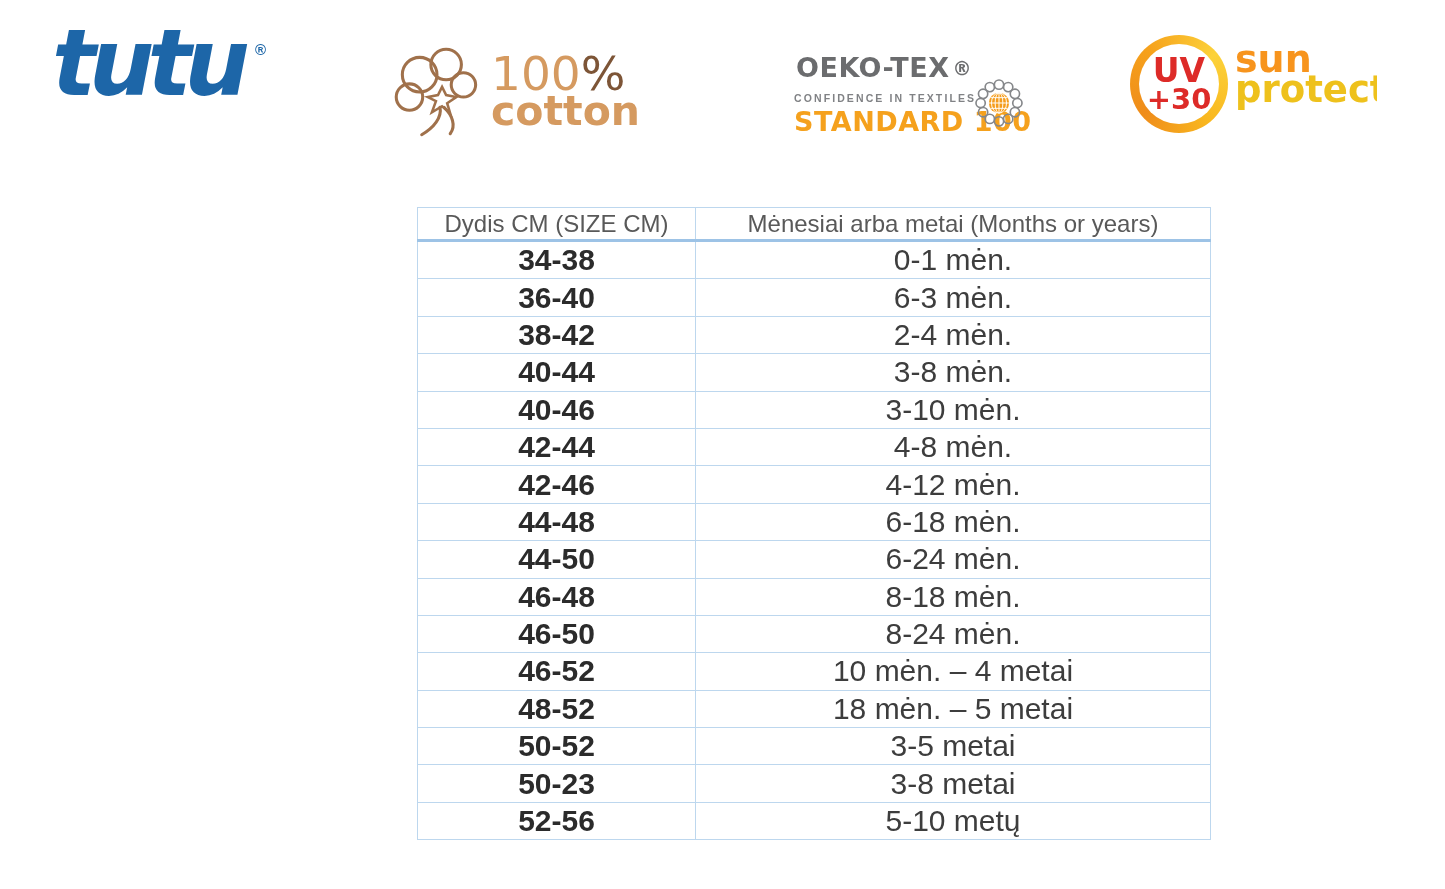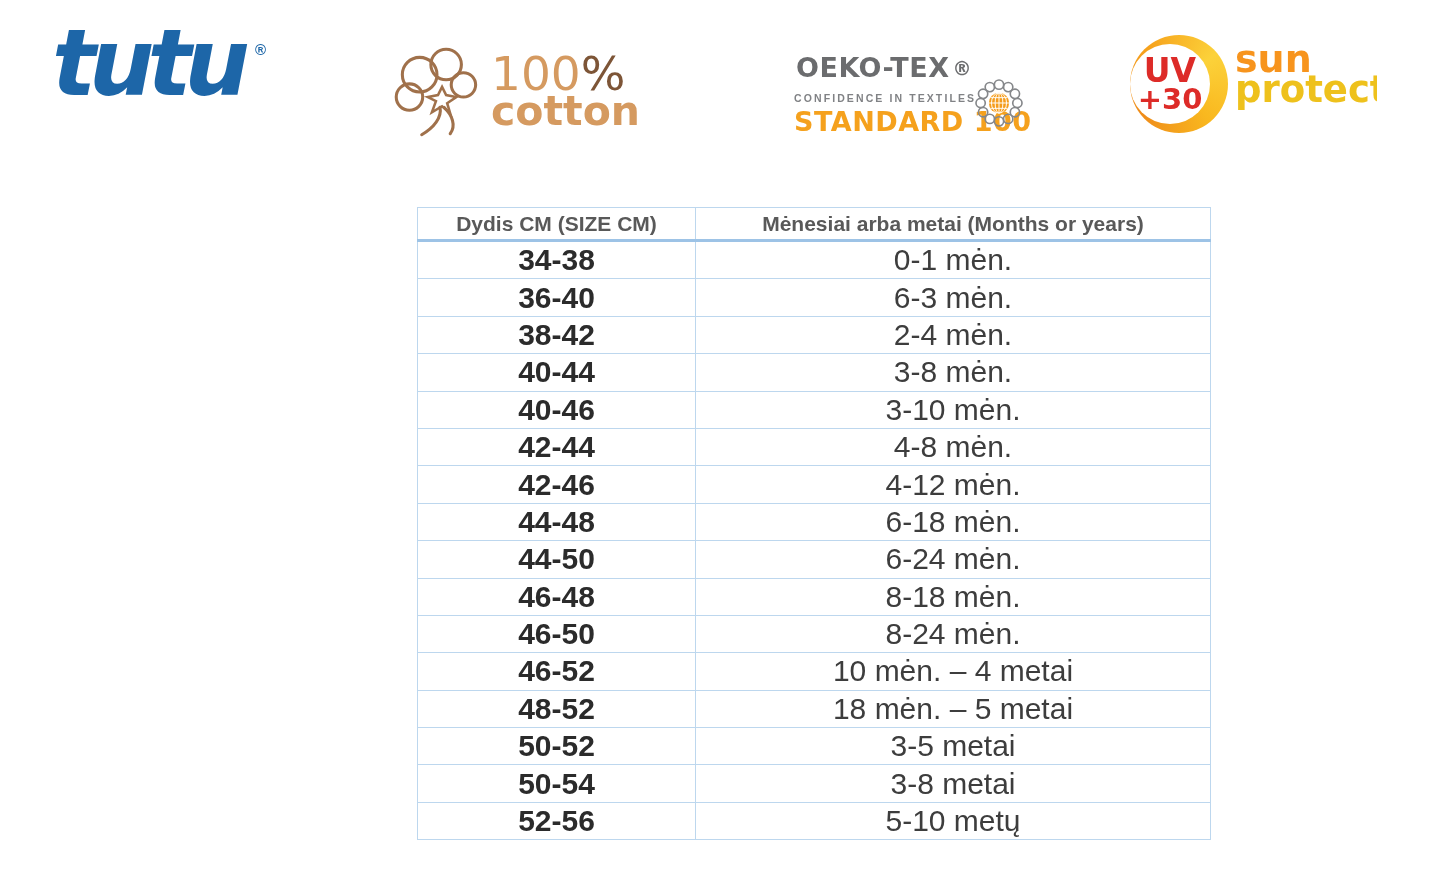--- a/index.html
+++ b/index.html
@@ -45,21 +45,21 @@
   .oeko-standard {
     font-family:"DejaVu Sans", sans-serif; font-weight:bold;
     font-size:27px; color:#f5a11d; letter-spacing:0.5px; margin-top:2px; white-space:nowrap;
   }
   .oeko-flower { position:absolute; left:176px; top:22px; }
 
   .logo-uv { position:absolute; left:1130px; top:35px; display:flex; align-items:flex-start; }
   .uv-ring {
     width:98px; height:98px; border-radius:50%;
     background:conic-gradient(from 230deg, #ef8c1a, #f6a21c, #fcd23a, #f9b81f, #ef8c1a);
-    display:flex; align-items:center; justify-content:flex-start; flex:none;
+    display:flex; align-items:center; justify-content:center; flex:none;
   }
   .uv-inner {
     width:80px; height:80px; background:#fff; border-radius:50%;
     display:flex; flex-direction:column; align-items:center; justify-content:center;
     line-height:0.9;
   }
   .uv-line1 { font-family:"DejaVu Sans", sans-serif; font-weight:900; font-size:33px; color:#dd2b28; }
   .uv-line2 { font-family:"DejaVu Sans", sans-serif; font-weight:900; font-size:29px; color:#dd2b28; }
   .uv-words { margin-left:7px; margin-top:9px; line-height:0.82; white-space:nowrap; }
   .uv-sun { font-family:"DejaVu Sans", sans-serif; font-weight:bold; font-size:38px; color:#f7941d; }
@@ -70,21 +70,21 @@
   table.size-table {
     border-collapse:collapse; table-layout:fixed; width:793px;
     font-family:"Liberation Sans", sans-serif;
   }
   .size-table col.c1 { width:278px; }
   .size-table col.c2 { width:515px; }
   .size-table th, .size-table td {
     border:1px solid #bdd7ee; text-align:center; padding:0;
   }
   .size-table th {
-    height:31px; font-size:21px; font-weight:bold; color:#595959;
+    height:31px; font-size:24px; font-weight:normal; color:#595959;
   }
   .size-table thead tr { border-bottom:3px solid #9dc3e6; }
   .size-table td { height:36.4px; font-size:30px; color:#3d3d3d; }
   .size-table td.col-size { font-weight:bold; color:#2b2b2b; }
   .size-table { border:1px solid #9dc3e6; }
 </style>
 </head>
 <body>
 
 <div class="page">
@@ -231,21 +231,21 @@
             <td class="col-size">48-52</td>
             <td class="col-age">18 mėn. – 5 metai</td>
           </tr>
 
           <tr>
             <td class="col-size">50-52</td>
             <td class="col-age">3-5 metai</td>
           </tr>
 
           <tr>
-            <td class="col-size">50-54</td>
+            <td class="col-size">50-23</td>
             <td class="col-age">3-8 metai</td>
           </tr>
 
           <tr>
             <td class="col-size">52-56</td>
             <td class="col-age">5-10 metų</td>
           </tr>
         </tbody>
     </table>
   </div>

